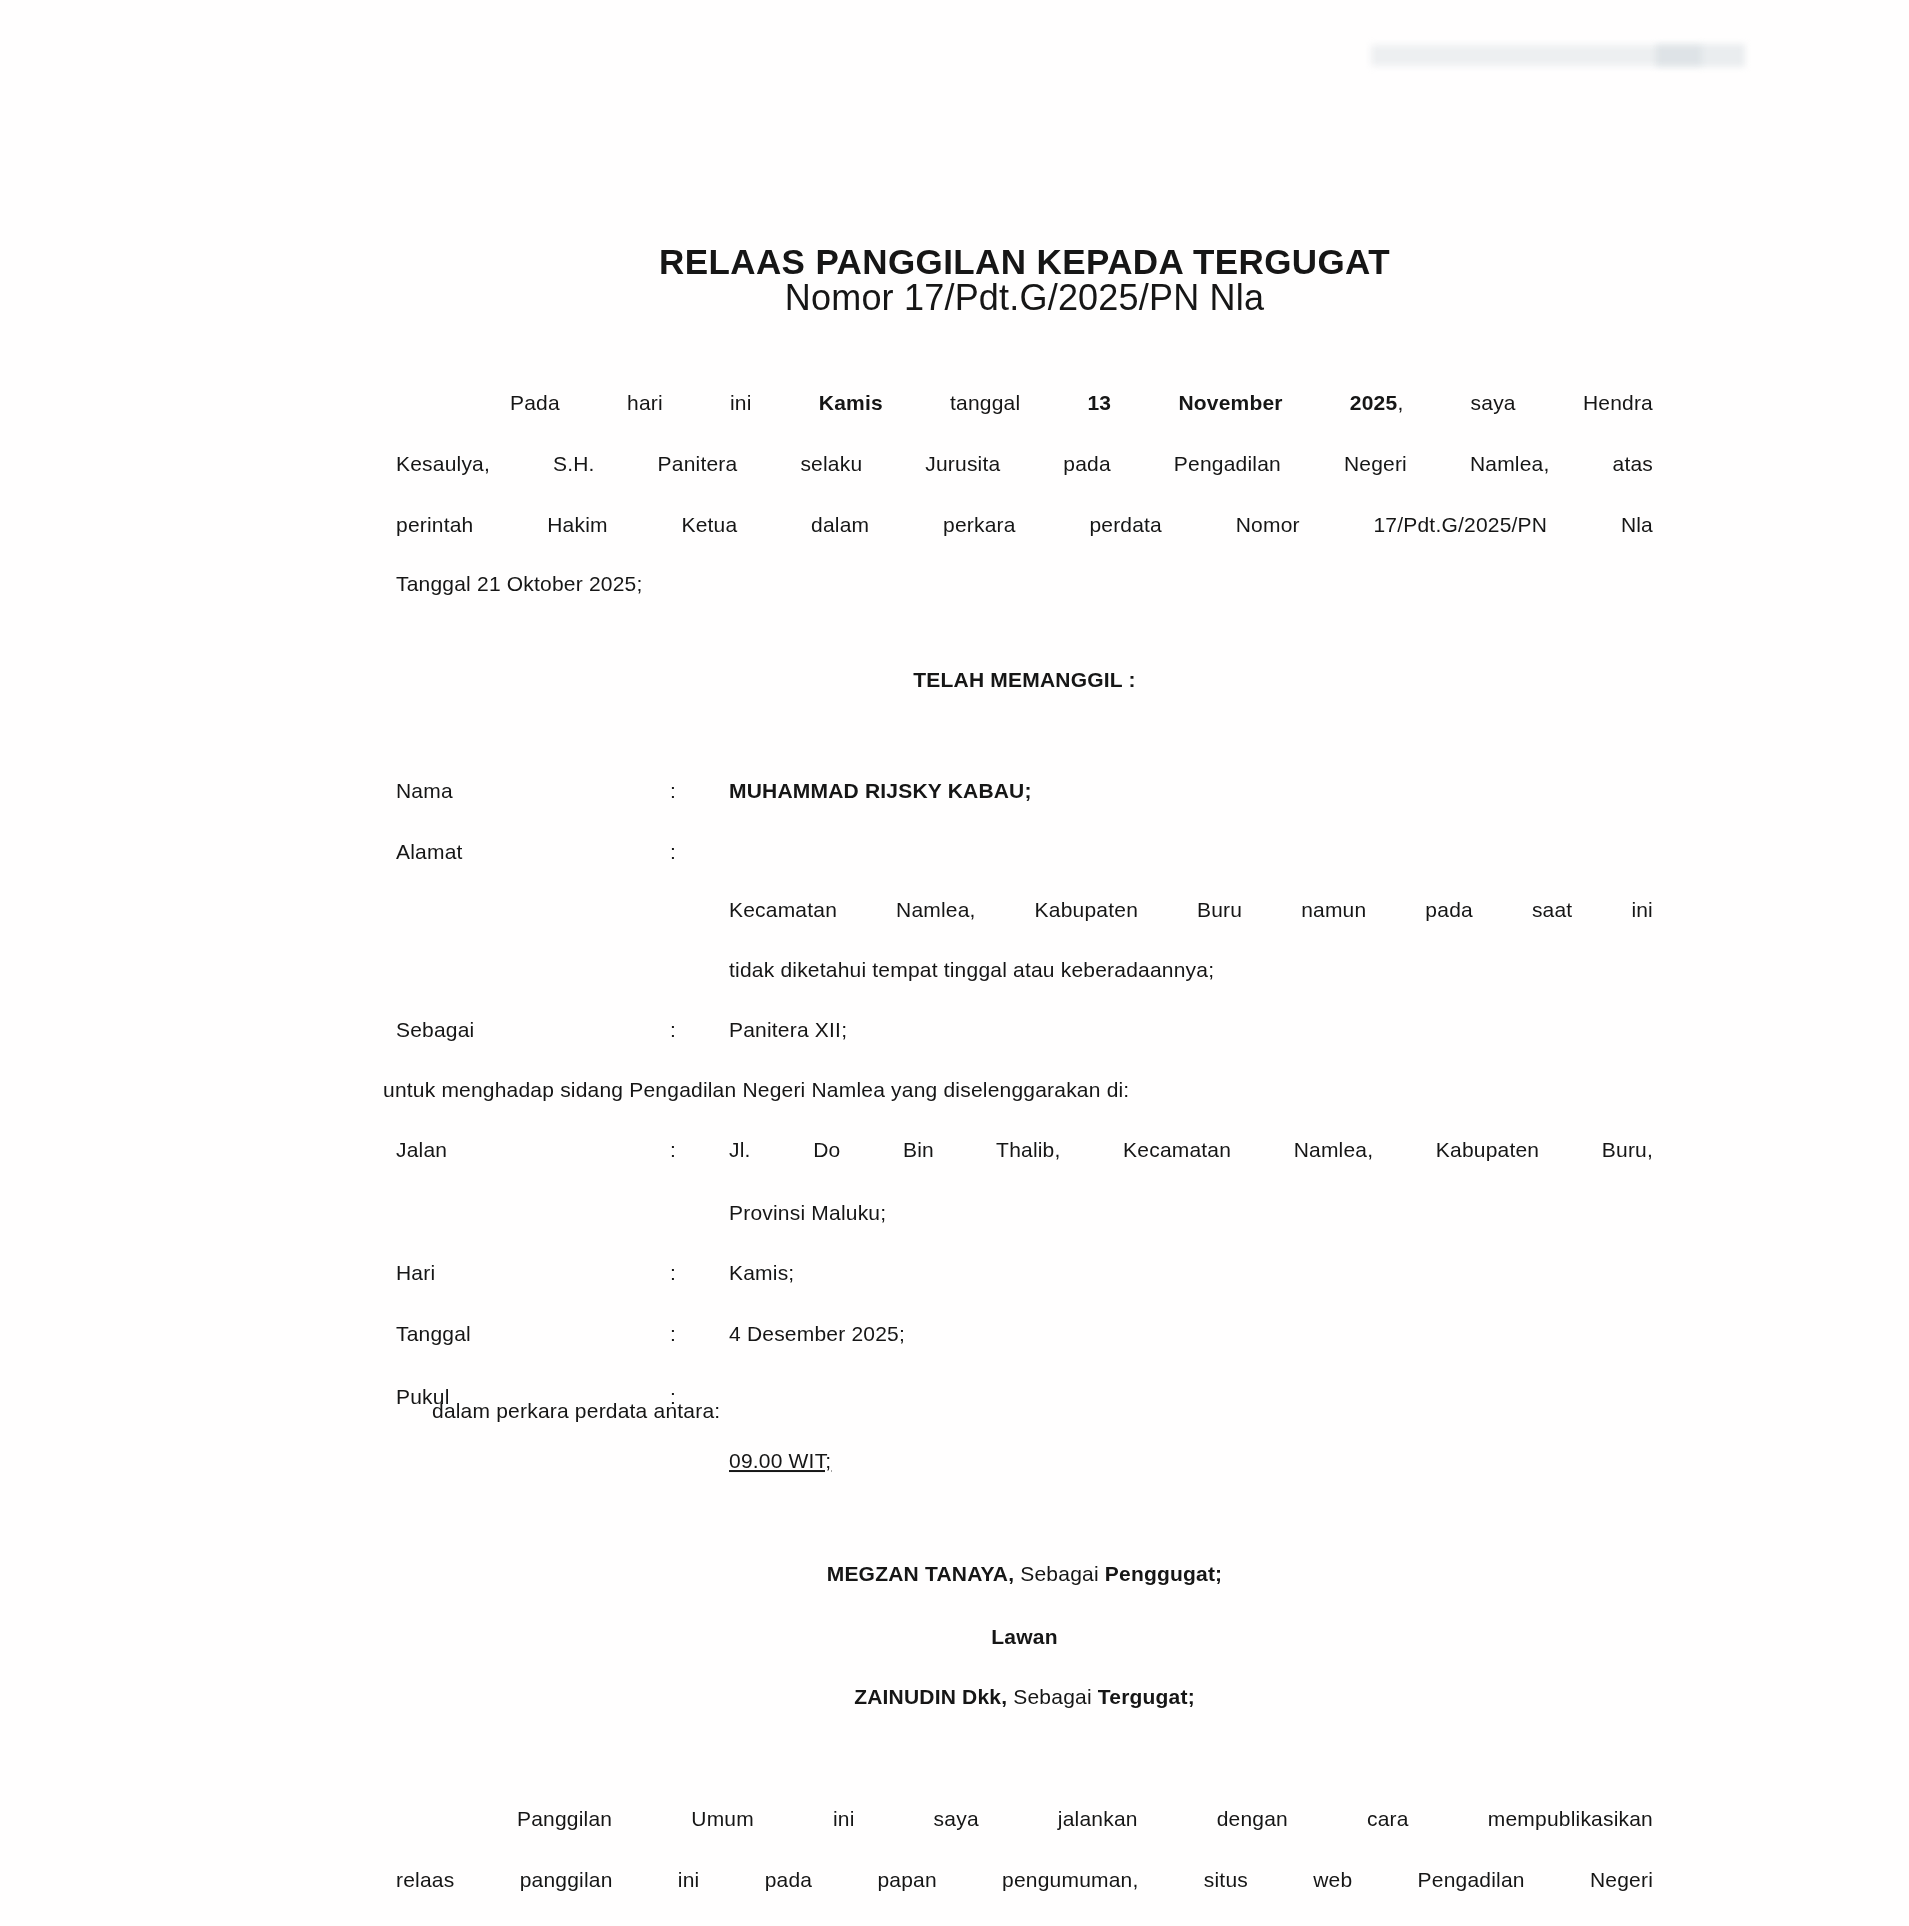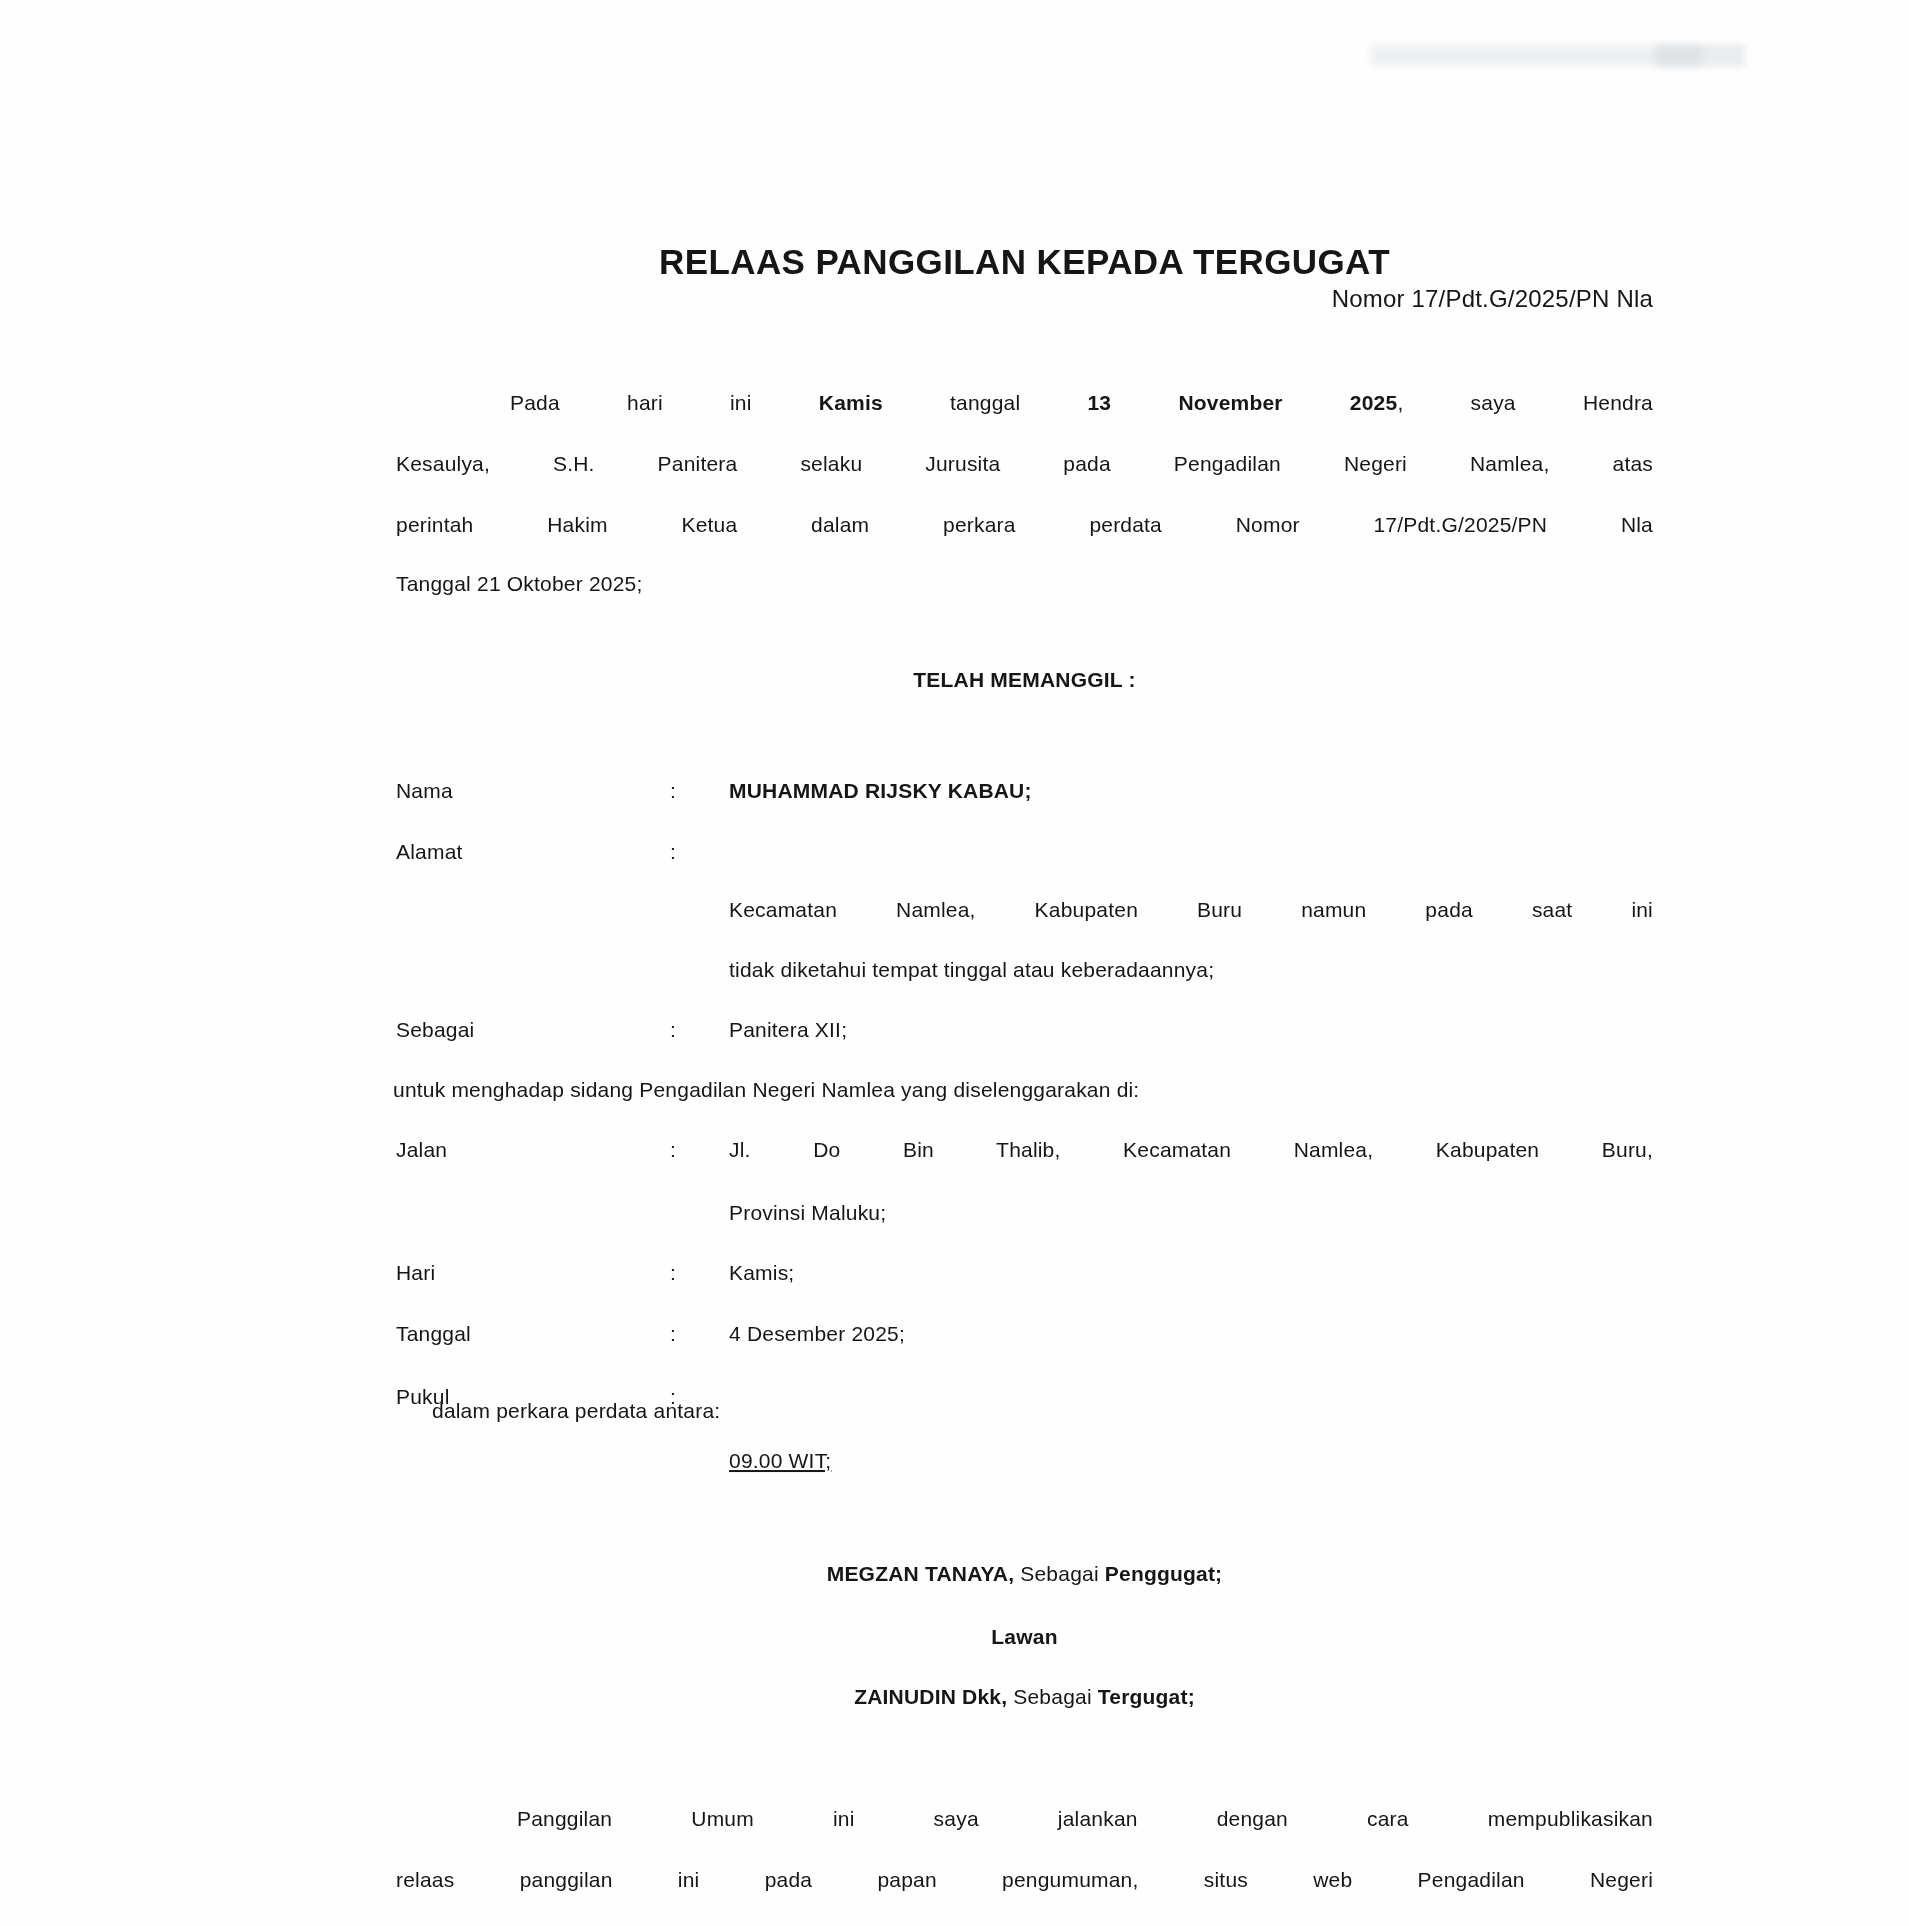--- a/index.html
+++ b/index.html
@@ -19,21 +19,21 @@
     letter-spacing:0.2px;
   }
   .just{
     white-space:normal;
     text-align:justify;
     text-align-last:justify;
   }
   .center{text-align:center;}
   .b{font-weight:bold;}
   .title1{font-size:35px;letter-spacing:0.4px;}
-  .title2{font-size:24px;text-align:right;}
+  .title2{font-size:36px;}
   .smudge{position:absolute;pointer-events:none;}
 </style>
 </head>
 <body>
 
 <div class="page">
 
   <div class="smudge" style="left:1371px;top:45px;width:331px;height:21px;background:rgba(196,206,212,.30);filter:blur(3.9px);"></div>
   <div class="smudge" style="left:1656px;top:44px;width:89px;height:23px;background:rgba(196,206,212,.35);filter:blur(3.1px);"></div>
 
@@ -53,21 +53,21 @@
 
   <div class="line" style="left:396px;top:853px;">Alamat</div>
   <div class="line" style="left:670px;top:853px;">:</div>
   <div class="line just" style="left:729px;top:911px;width:924px;">Kecamatan Namlea, Kabupaten Buru namun pada saat ini</div>
   <div class="line" style="left:729px;top:971px;">tidak diketahui tempat tinggal atau keberadaannya;</div>
 
   <div class="line" style="left:396px;top:1031px;">Sebagai</div>
   <div class="line" style="left:670px;top:1031px;">:</div>
   <div class="line" style="left:729px;top:1031px;">Panitera XII;</div>
 
-  <div class="line" style="left:393px;top:1091px;">untuk menghadap sidang Pengadilan Negeri Namlea yang diselenggarakan di:</div>
+  <div class="line" style="left:383px;top:1091px;">untuk menghadap sidang Pengadilan Negeri Namlea yang diselenggarakan di:</div>
 
   <div class="line" style="left:396px;top:1151px;">Jalan</div>
   <div class="line" style="left:670px;top:1151px;">:</div>
   <div class="line just" style="left:729px;top:1151px;width:924px;">Jl. Do Bin Thalib, Kecamatan Namlea, Kabupaten Buru,</div>
   <div class="line" style="left:729px;top:1214px;">Provinsi Maluku;</div>
 
   <div class="line" style="left:396px;top:1274px;">Hari</div>
   <div class="line" style="left:670px;top:1274px;">:</div>
   <div class="line" style="left:729px;top:1274px;">Kamis;</div>
 

